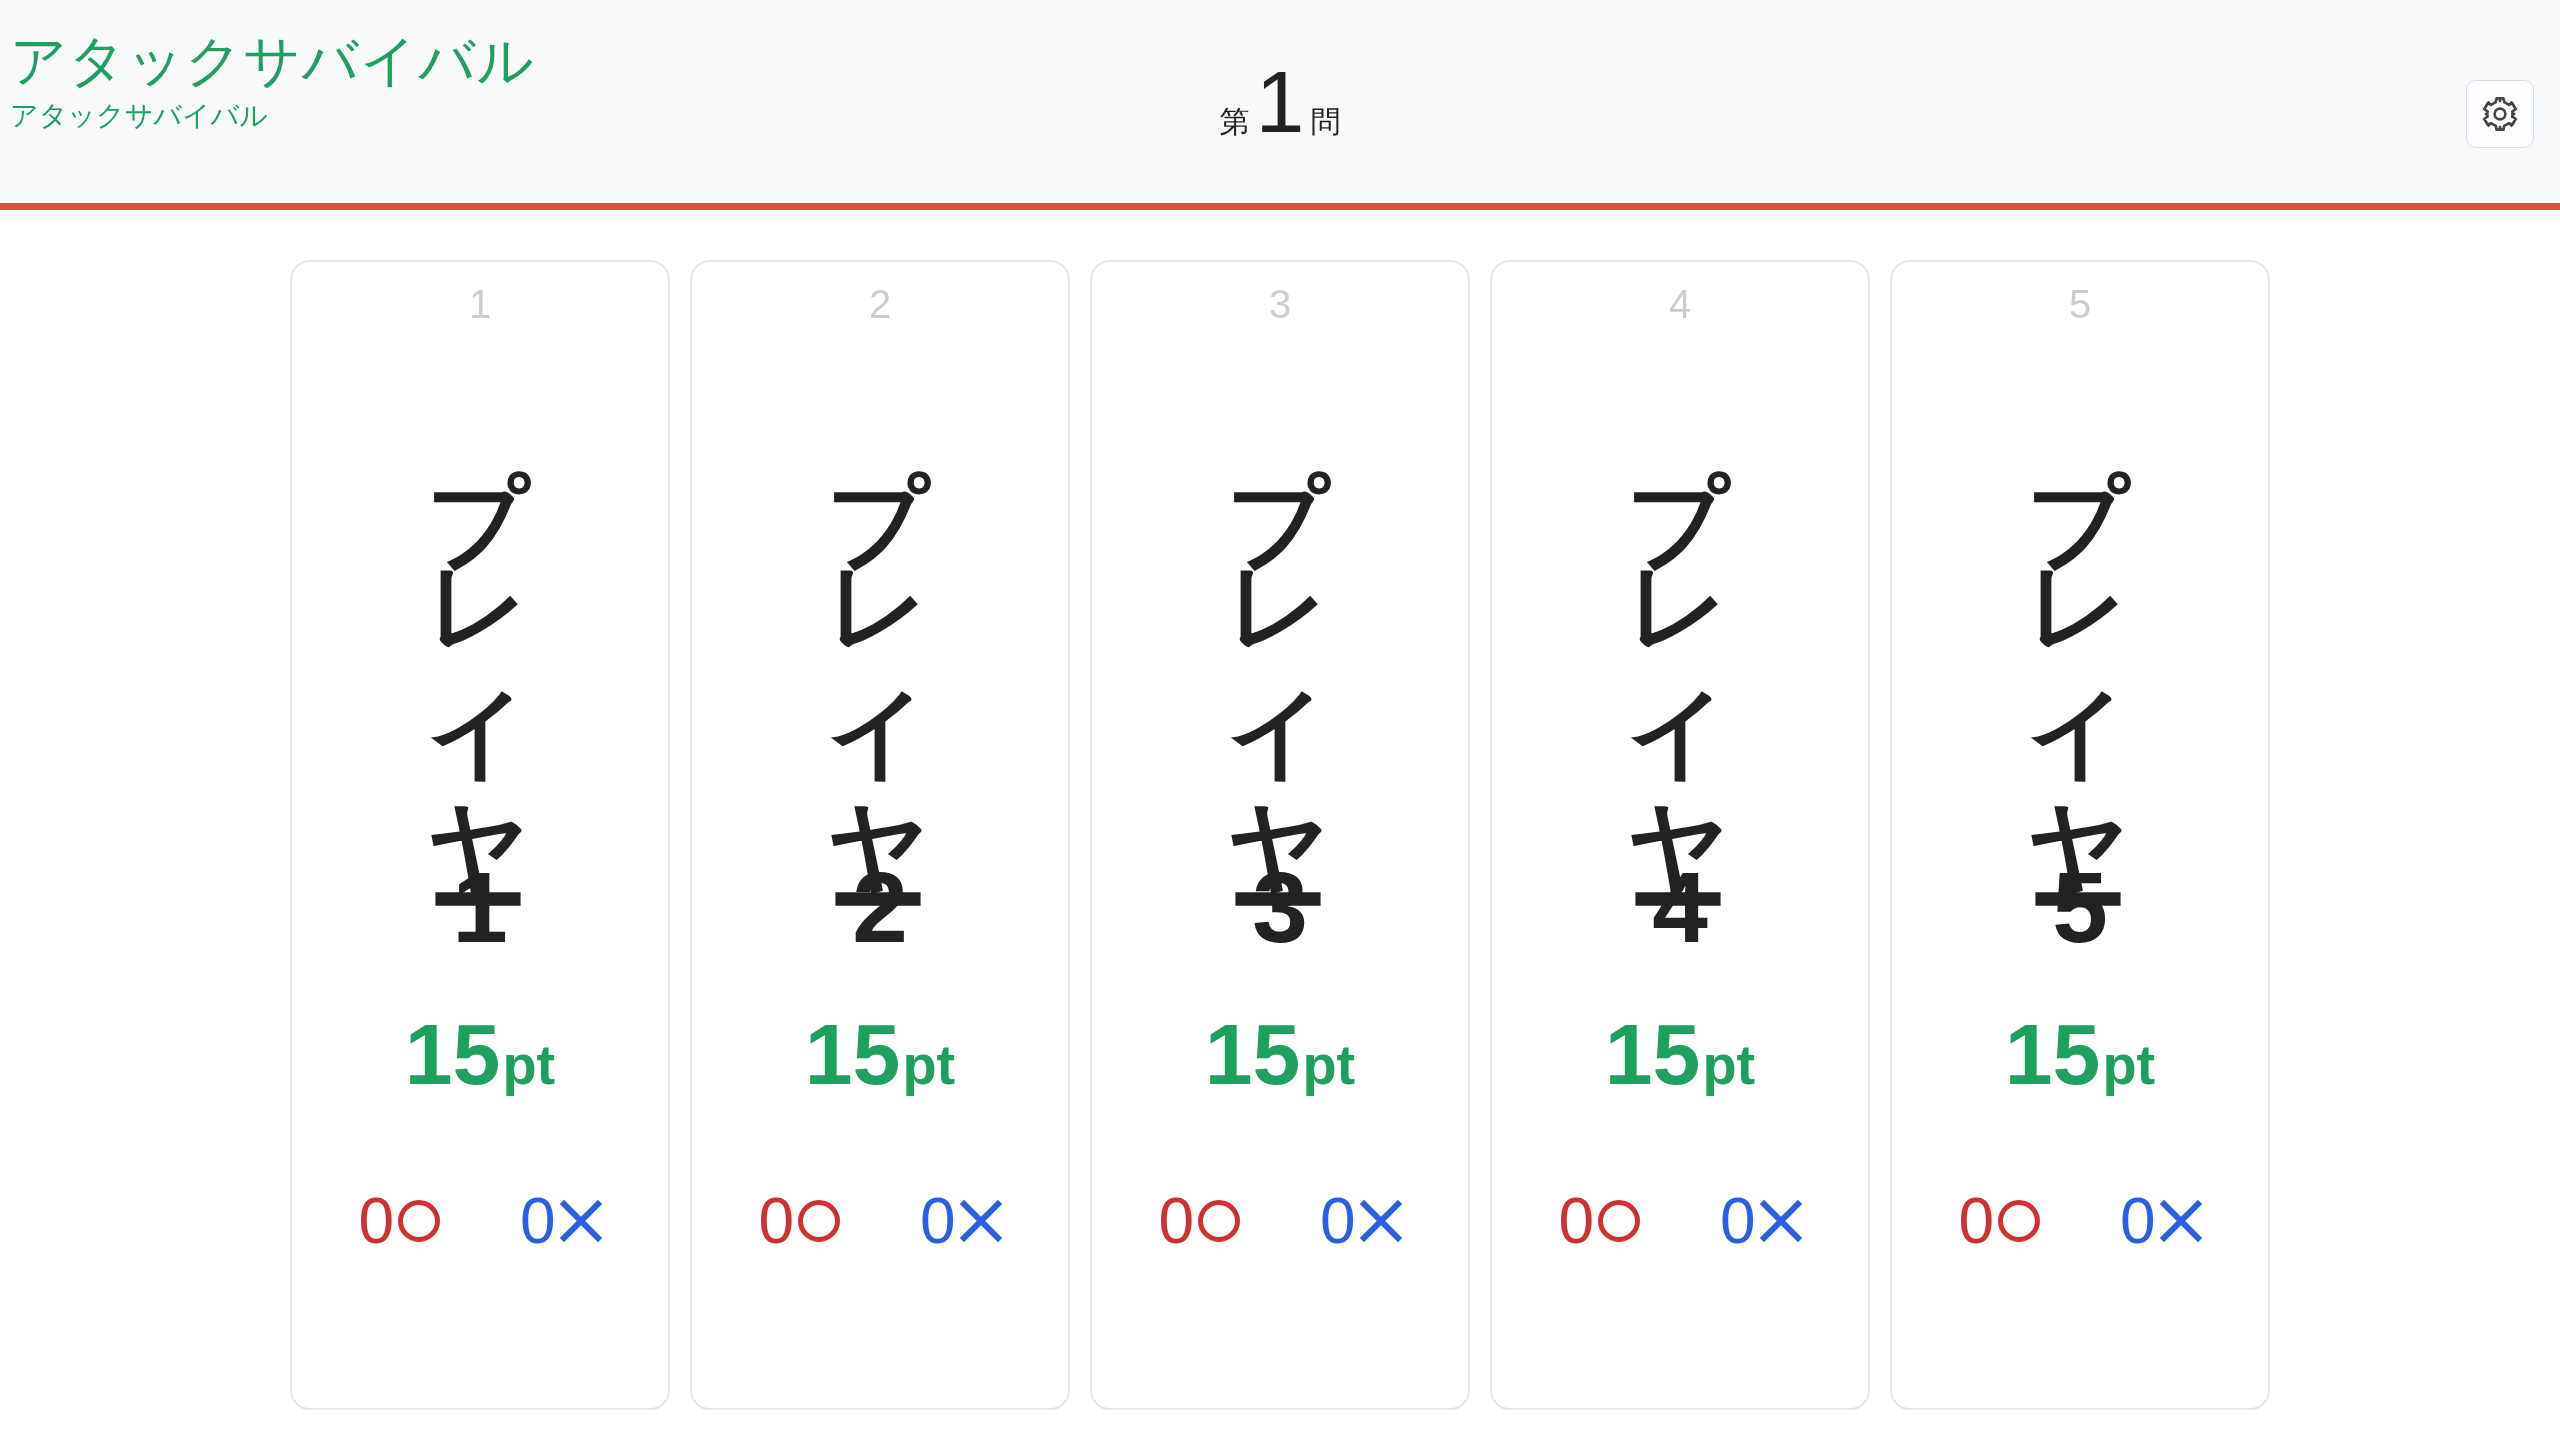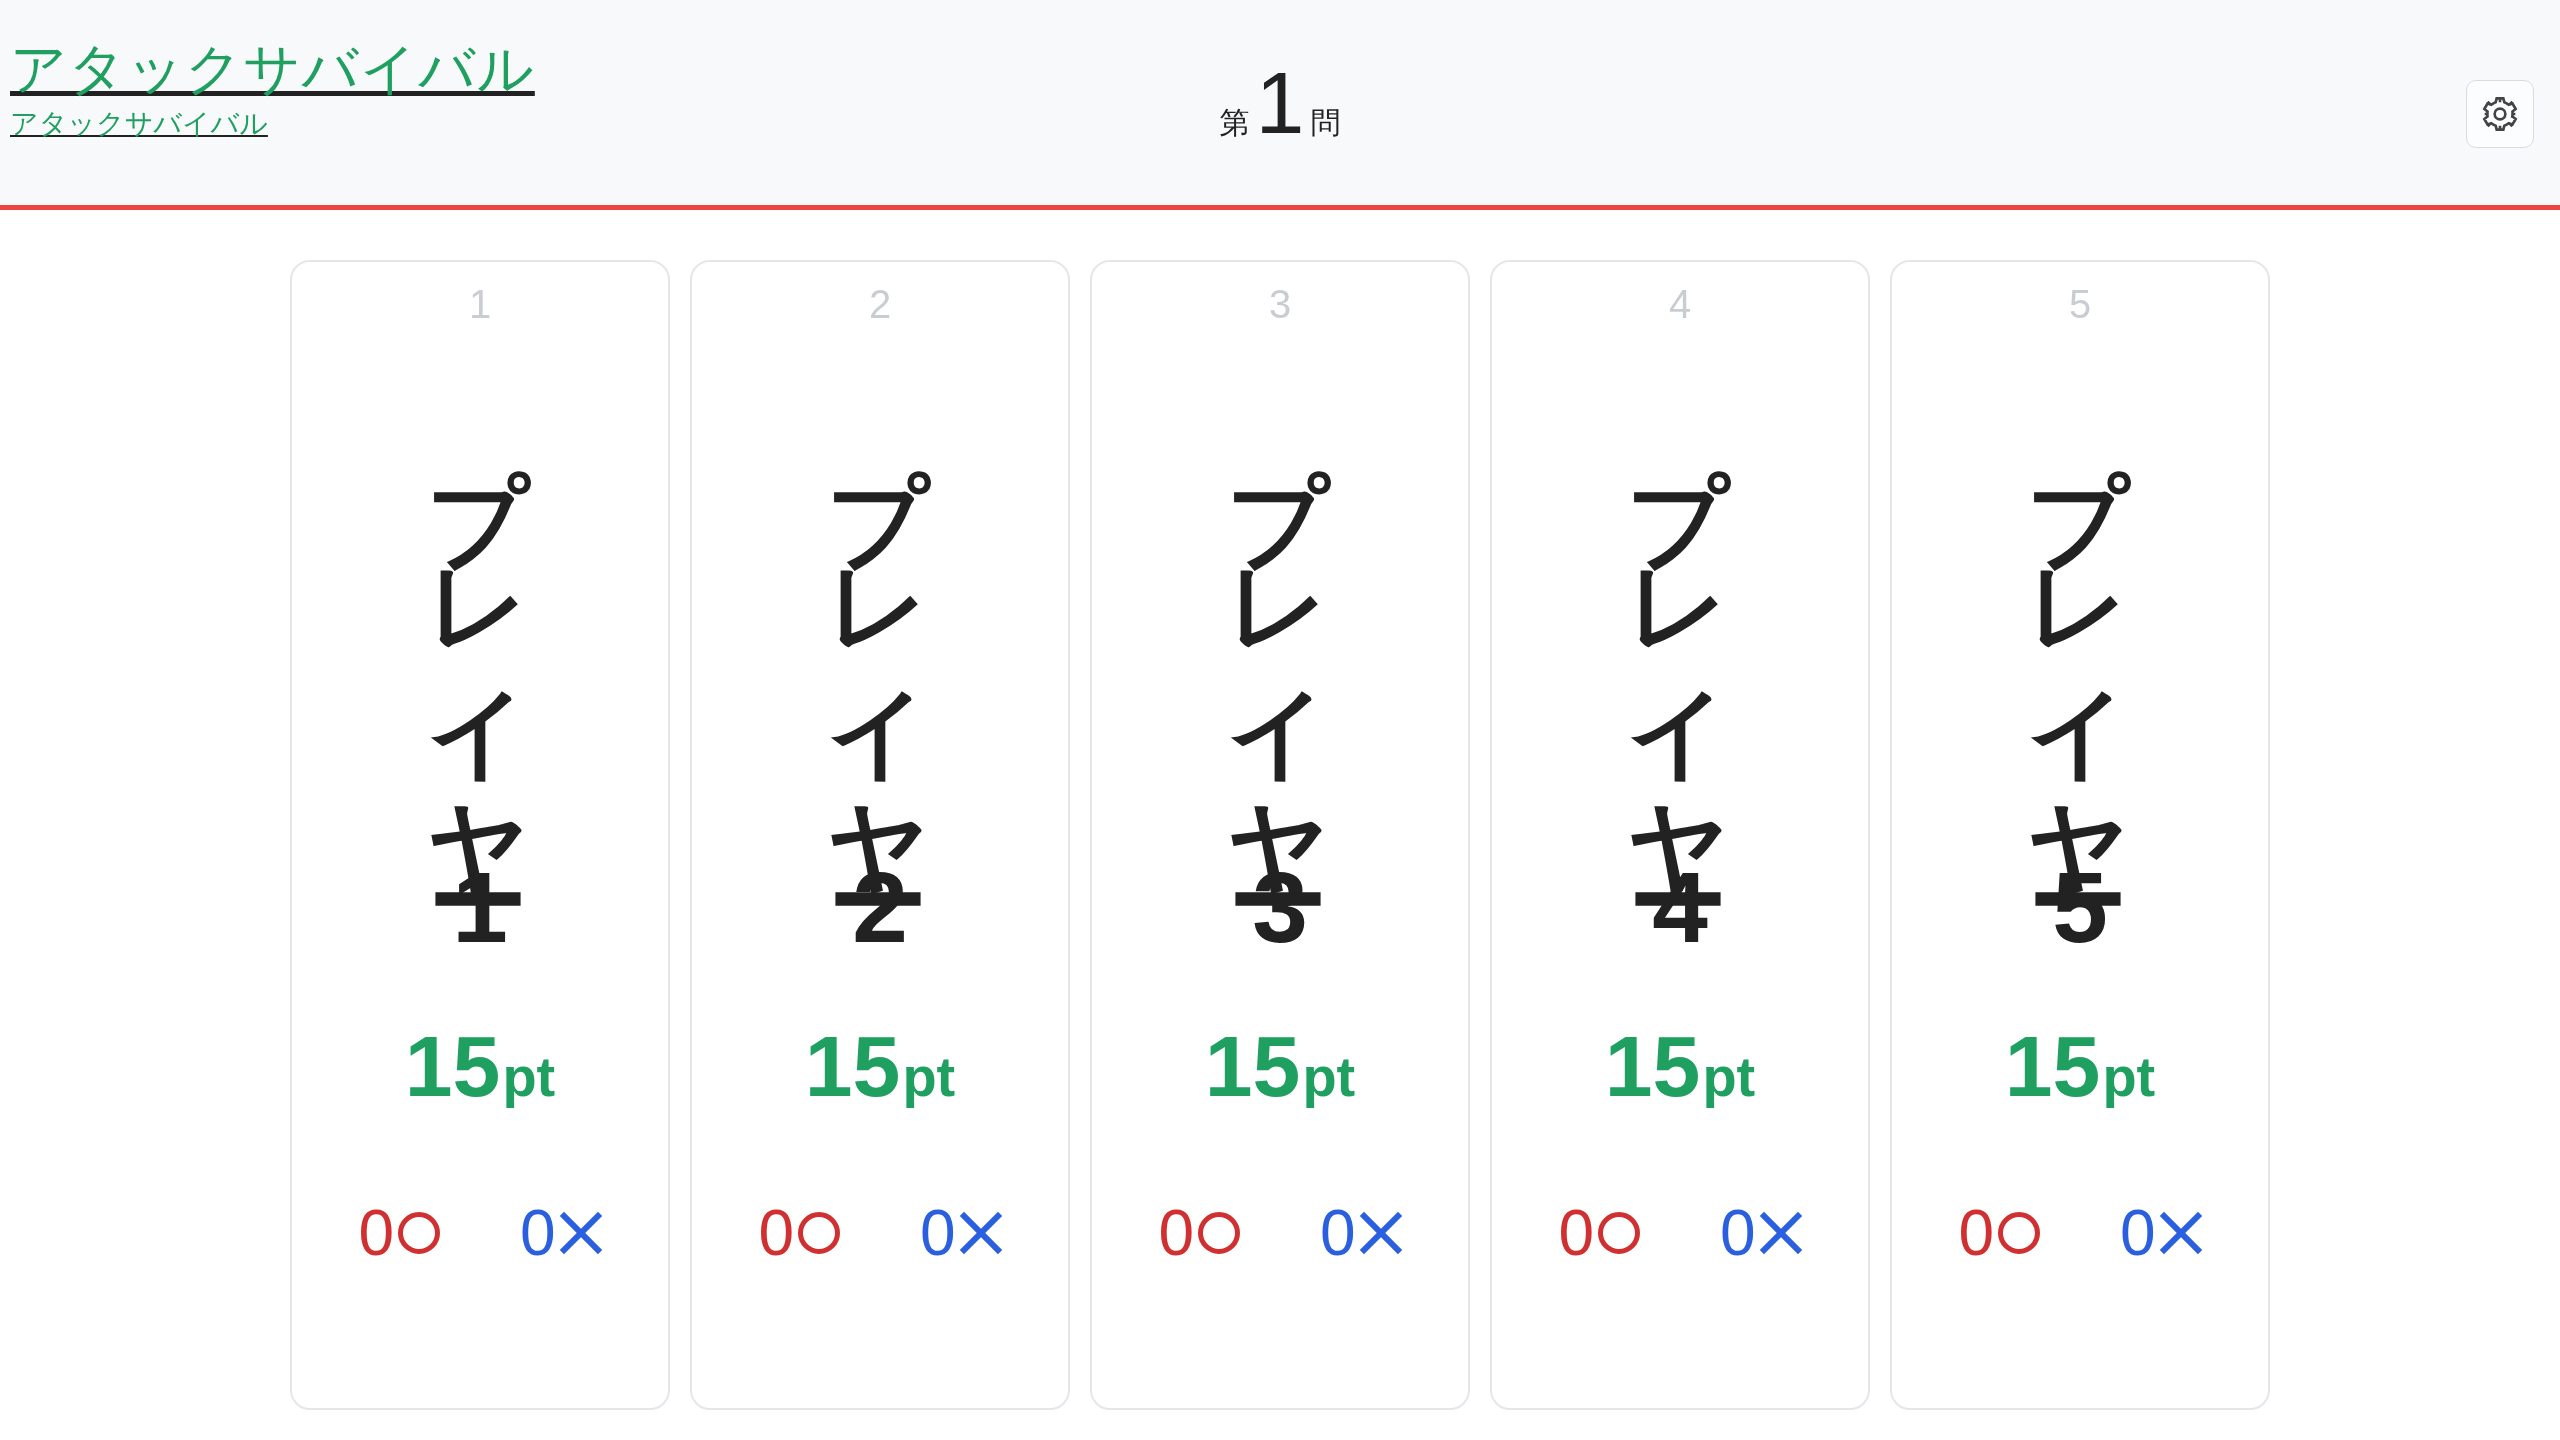--- a/index.html
+++ b/index.html
@@ -7,24 +7,23 @@
   body {
     font-family: -apple-system, BlinkMacSystemFont, "Segoe UI", "Hiragino Sans", "Hiragino Kaku Gothic ProN", Meiryo, sans-serif;
     background: #ffffff;
     color: #222;
     overflow: hidden;
   }
 
   .header {
     position: relative;
     background: #f8f9fb;
-    border-bottom: 5px solid #ef4444;
-    padding: 40px 10px 30px 10px;
+    border-bottom: 7px solid #ef4444;
+    padding: 32px 10px 30px 10px;
     min-height: 210px;
-    text-decoration: underline;
   }
   .title {
     font-size: 56px;
     font-weight: 500;
     color: #20a060;
     line-height: 1.05;
     letter-spacing: 1px;
   }
   .subtitle {
     font-size: 28px;
@@ -101,21 +100,21 @@
     writing-mode: vertical-rl;
     text-orientation: upright;
     font-size: 100px;
     font-weight: 600;
     color: #222;
     letter-spacing: 2px;
     line-height: 1;
     flex: 0 0 auto;
   }
   .player-points {
-    margin-top: 52px;
+    margin-top: 40px;
     color: #20a060;
     font-weight: 600;
     display: flex;
     align-items: baseline;
     gap: 2px;
   }
   .points-value { font-size: 86px; }
   .points-unit  { font-size: 56px; font-weight: 600; }
 
   .player-stats {

